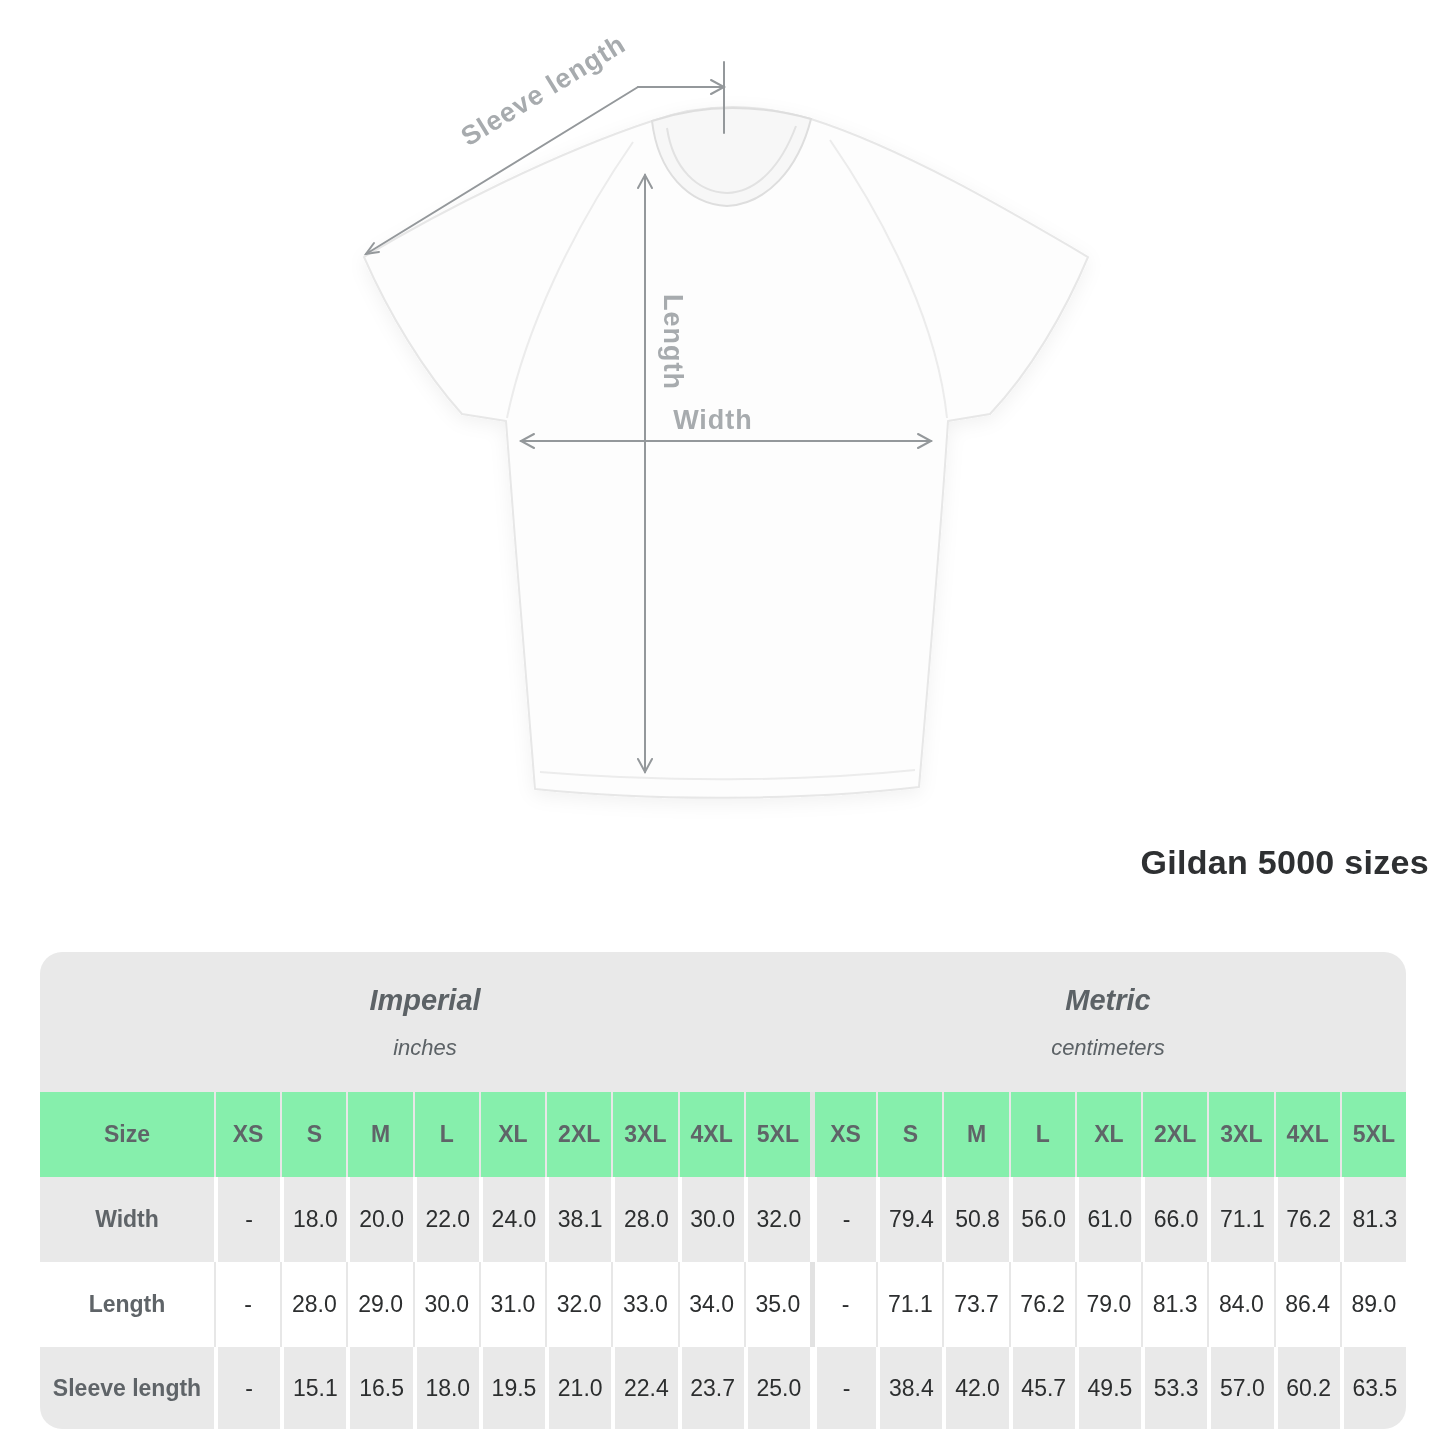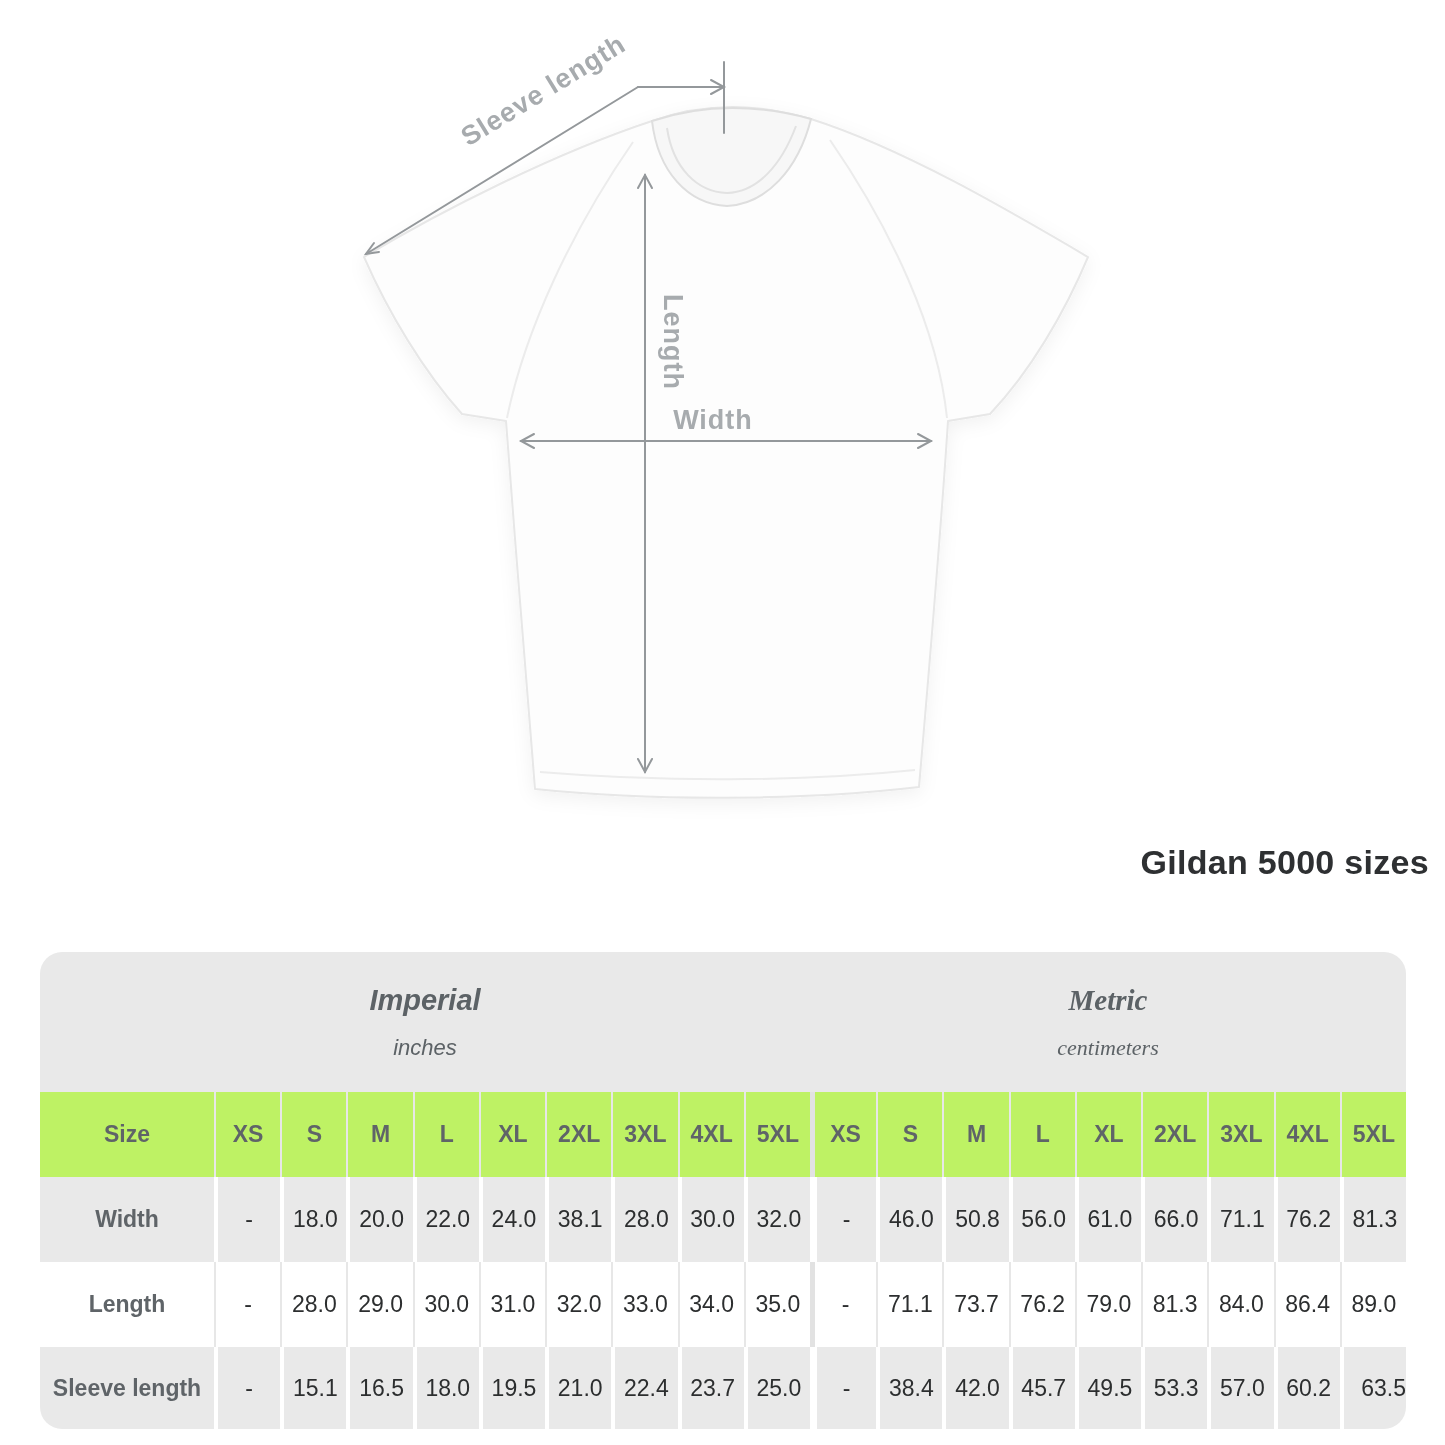--- a/index.html
+++ b/index.html
@@ -23,43 +23,43 @@
     position:absolute;left:40px;top:952px;width:1366px;
     border-collapse:separate;border-spacing:0;table-layout:fixed;
   }
   table.size-chart th,table.size-chart td{
     text-align:center;vertical-align:middle;padding:0;
     font-size:23px;line-height:1;
   }
   
   tr.unit-row th{background:#e9e9e9;height:140px;}
   tr.unit-row th:first-child{border-top-left-radius:22px;}
-  tr.unit-row th:last-child{border-top-right-radius:22px;font-family:Liberation Serif, serif;}
+  tr.unit-row th:last-child{border-top-right-radius:22px;}
   .unit-name{font-weight:bold;font-style:italic;font-size:29px;color:#5c6266;}
   .unit-sub{font-style:italic;font-size:22px;color:#5c6266;margin-top:22px;font-weight:normal;}
   
   tr.size-row th{
-    background:#bef264;height:85px;font-weight:bold;color:#5f6468;
+    background:#86efac;height:85px;font-weight:bold;color:#5f6468;
     border-left:2px solid #e7e7e7;
   }
   tr.size-row th:first-child{border-left:none;}
   tr.size-row th.msep{border-left:5px solid #e2e2e2;}
   
   tbody th.rowlabel{font-weight:bold;color:#5f6468;}
   tbody td{color:#2c2e2f;font-weight:normal;}
   tbody tr>th,tbody tr>td{height:85px;}
   tbody tr:last-child>th,tbody tr:last-child>td{height:82px;}
   tr.band>th,tr.band>td{background:#e9e9e9;border-left:4px solid #ffffff;}
   tr.band>th:first-child{border-left:none;}
   tr.band>td.msep{border-left:7px solid #ffffff;}
   tr.plain>th,tr.plain>td{background:#ffffff;border-left:2px solid #e7e7e7;}
   tr.plain>th:first-child{border-left:none;}
   tr.plain>td.msep{border-left:5px solid #e2e2e2;}
   tbody tr:last-child>th:first-child{border-bottom-left-radius:22px;}
-  tbody tr:last-child>td:last-child{border-bottom-right-radius:22px;text-align:right;}
+  tbody tr:last-child>td:last-child{border-bottom-right-radius:22px;}
 </style>
 </head>
 <body>
 
 <div class="page">
 
   <svg id="diagram" width="1445" height="840" viewBox="0 0 1445 840">
     <defs>
       <filter id="soft" x="-10%" y="-10%" width="120%" height="130%">
         <feDropShadow dx="0" dy="5" stdDeviation="9" flood-color="#000000" flood-opacity="0.055"></feDropShadow>
@@ -165,21 +165,21 @@
           <td>-</td>
           <td>18.0</td>
           <td>20.0</td>
           <td>22.0</td>
           <td>24.0</td>
           <td>38.1</td>
           <td>28.0</td>
           <td>30.0</td>
           <td>32.0</td>
           <td class="msep">-</td>
-          <td>46.0</td>
+          <td>79.4</td>
           <td>50.8</td>
           <td>56.0</td>
           <td>61.0</td>
           <td>66.0</td>
           <td>71.1</td>
           <td>76.2</td>
           <td>81.3</td>
         </tr>
         <tr class="plain">
           <th class="rowlabel">Length</th>

